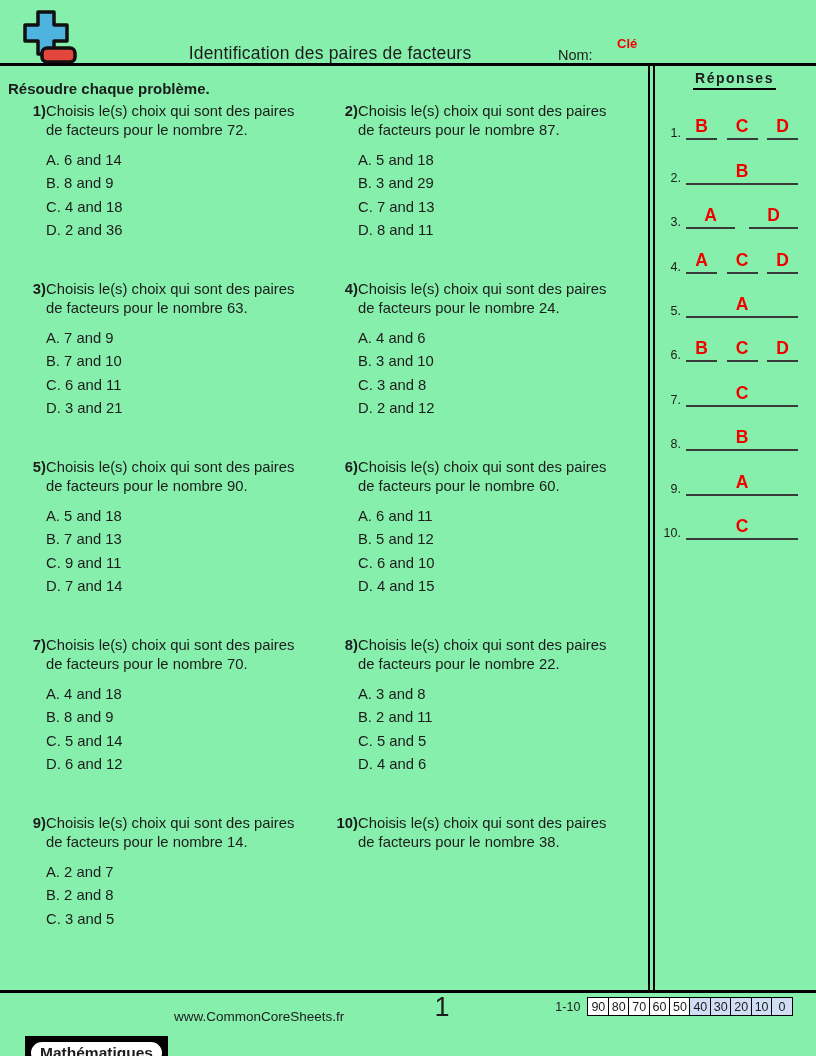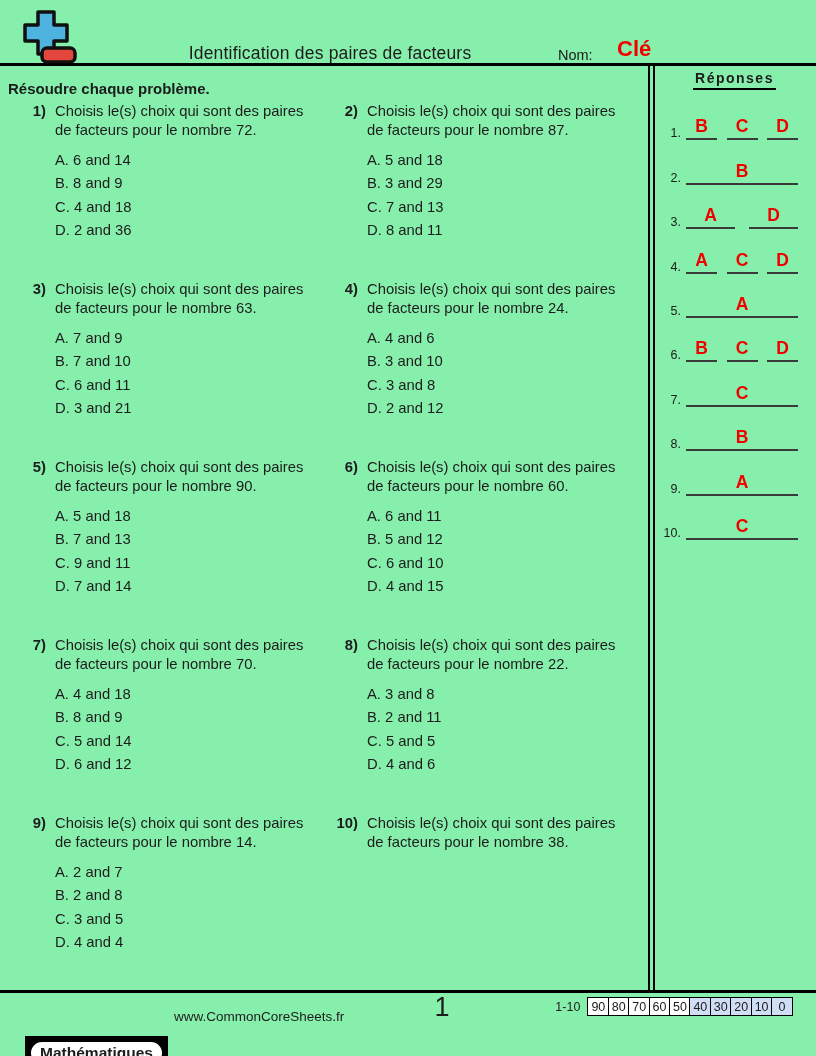--- a/index.html
+++ b/index.html
@@ -7,21 +7,21 @@
   .page {
     position:relative; width:816px; height:1056px; margin:0 auto;
     background:#86efac; overflow:hidden;
     font-family:"Liberation Sans", sans-serif; color:#1c1c1c;
   }
   
   .logo { position:absolute; left:17px; top:9px; }
   .title { position:absolute; left:100px; top:43px; width:460px; text-align:center;
            font-size:17.5px; letter-spacing:.2px; }
   .nom-label { position:absolute; left:558px; top:47px; font-size:14.5px; }
-  .nom-value { position:absolute; left:617px; top:36px; font-size:22px; font-weight:bold; color:#f20000; }
+  .nom-value { position:absolute; left:617px; top:36px; font-size:13px; font-weight:bold; color:#f20000; }
   .header-line { position:absolute; left:0; top:63px; width:816px; height:3px; background:#000; }
   .instructions { position:absolute; left:8px; top:80px; font-size:15px; font-weight:bold; }
   
   .vline { position:absolute; left:648px; top:66px; height:924px; width:3px;
            border-left:2px solid #000; border-right:2px solid #000; }
   .answers-heading { position:absolute; left:657px; top:69px; width:155px; text-align:center; }
   .answers-heading span { font-size:14px; font-weight:bold; letter-spacing:1.5px;
            border-bottom:2.5px solid #000; padding:0 2px 2px 2px; }
   .answers-list { position:absolute; left:655px; top:96px; width:155px; }
   .ans-item { display:flex; align-items:flex-end; height:44.4px; }
@@ -29,21 +29,21 @@
   .ans-lines { display:flex; width:112px; justify-content:space-between; }
   .seg { border-bottom:2.2px solid #3a3a3a; text-align:center; color:#f20000;
          font-weight:bold; font-size:17.5px; line-height:21px; padding-bottom:1px; }
   .seg.w3 { width:31px; } .seg.w2 { width:49px; } .seg.w1 { width:112px; }
   
   .problems { position:absolute; left:0; top:96px; width:650px;
               display:grid; grid-template-columns:330px 320px; grid-auto-rows:178px; }
   .prob { display:flex; padding-top:6px; font-size:14.8px; }
   .prob-num { flex:0 0 46px; text-align:right; font-weight:bold; line-height:19px; }
   .prob.right .prob-num { flex:0 0 28px; }
-  .prob-body { margin-left:9px; }
+  .prob-body { }
   .q-line { line-height:19px; }
   .choices { margin-top:9px; }
   .choice { line-height:23.4px; }
   
   .footer-line { position:absolute; left:0; top:990px; width:816px; height:2.5px; background:#000; }
   .badge-outer { position:absolute; left:25px; top:1036px; width:143px; height:34px; background:#000;
                  display:flex; align-items:center; justify-content:center; }
   .badge-inner { background:#fff; border:2.5px solid #000; border-radius:15px;
                  padding:2px 9px; font-weight:bold; font-size:15.5px; white-space:nowrap; }
   .site { position:absolute; left:174px; top:1009px; font-size:13.5px; }
@@ -263,21 +263,20 @@
 
     <div class="prob">
       <div class="prob-num">9)</div>
       <div class="prob-body">
         <div class="q-line">Choisis le(s) choix qui sont des paires</div>
         <div class="q-line">de facteurs pour le nombre 14.</div>
         <div class="choices">
           <div class="choice">A. 2 and 7</div>
           <div class="choice">B. 2 and 8</div>
           <div class="choice">C. 3 and 5</div>
-          <div class="choice">D. 4 and 4</div>
         </div>
       </div>
     </div>
 
     <div class="prob right">
       <div class="prob-num">10)</div>
       <div class="prob-body">
         <div class="q-line">Choisis le(s) choix qui sont des paires</div>
         <div class="q-line">de facteurs pour le nombre 38.</div>
       </div>

